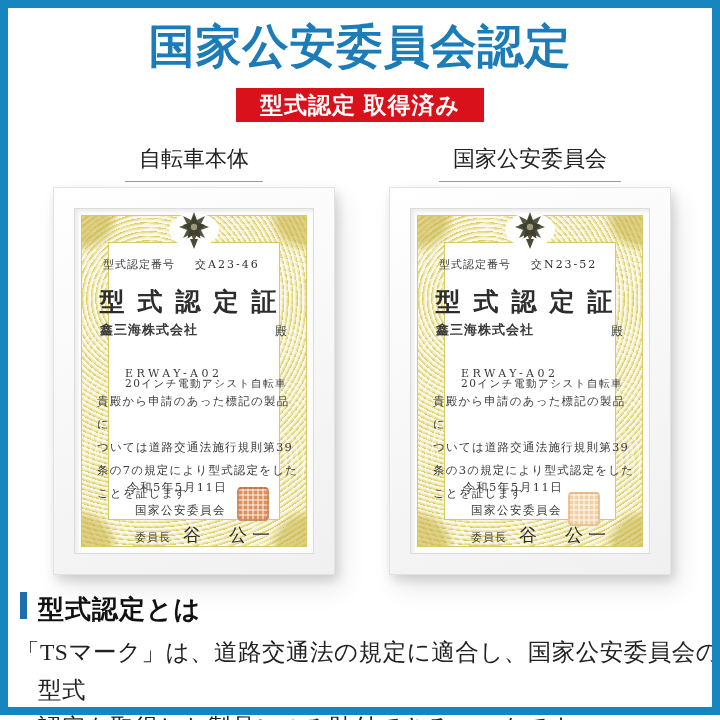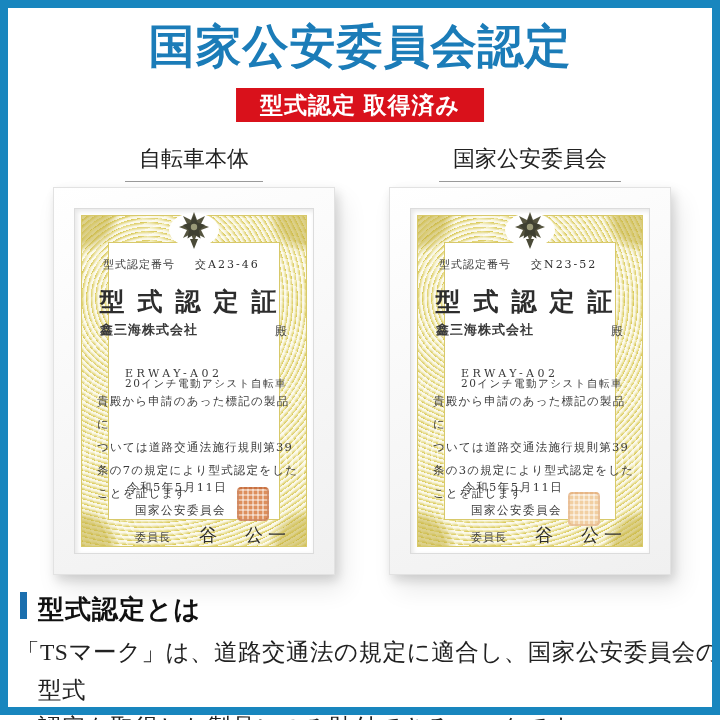--- a/index.html
+++ b/index.html
@@ -52,21 +52,21 @@
   .cert-company{position:absolute;top:112px;left:25px;font-size:13px;letter-spacing:1px;font-weight:bold;}
   .cert-honorific{position:absolute;top:114px;right:26px;font-size:12px;}
   .cert-product{position:absolute;top:140px;left:50px;font-size:10.5px;letter-spacing:1.5px;white-space:nowrap;margin-top:28px;}
   .cert-model{position:absolute;top:158px;left:50px;font-size:11px;letter-spacing:3.5px;}
   .cert-body{position:absolute;top:181px;left:22px;width:202px;font-size:11.5px;line-height:23px;
         letter-spacing:1.2px;white-space:pre-line;}
   .cert-date{position:absolute;top:271px;left:52px;font-size:11.5px;letter-spacing:1.5px;}
   .cert-issuer{position:absolute;top:294px;left:60px;font-size:11.5px;letter-spacing:1.5px;}
   .cert-signer{position:absolute;top:314px;left:60px;white-space:nowrap;}
   .signer-title{font-size:11px;letter-spacing:1px;}
-  .signer-name{font-size:18px;margin-left:28px;letter-spacing:5px;color:#2d2d2d;}
+  .signer-name{font-size:18px;margin-left:12px;letter-spacing:5px;color:#2d2d2d;}
   
   .seal{position:absolute;width:32px;height:34px;border-radius:4px;z-index:4;
         background-image:
           repeating-linear-gradient(0deg,rgba(255,255,255,.45) 0 2px,rgba(255,255,255,0) 2px 5px),
           repeating-linear-gradient(90deg,rgba(255,255,255,.45) 0 2px,rgba(255,255,255,0) 2px 5px);}
   .seal-a{top:278px;left:162px;background-color:#dd8f5c;box-shadow:inset 0 0 0 2px rgba(186,90,40,.55);}
   .seal-b{top:283px;left:157px;background-color:#f1cfa2;box-shadow:inset 0 0 0 2px rgba(222,160,105,.55);}
   
   .footer-heading{position:absolute;top:592px;left:20px;display:flex;align-items:flex-start;}
   .heading-bar{width:7px;height:27px;background:#1b6fae;margin-right:11px;}

